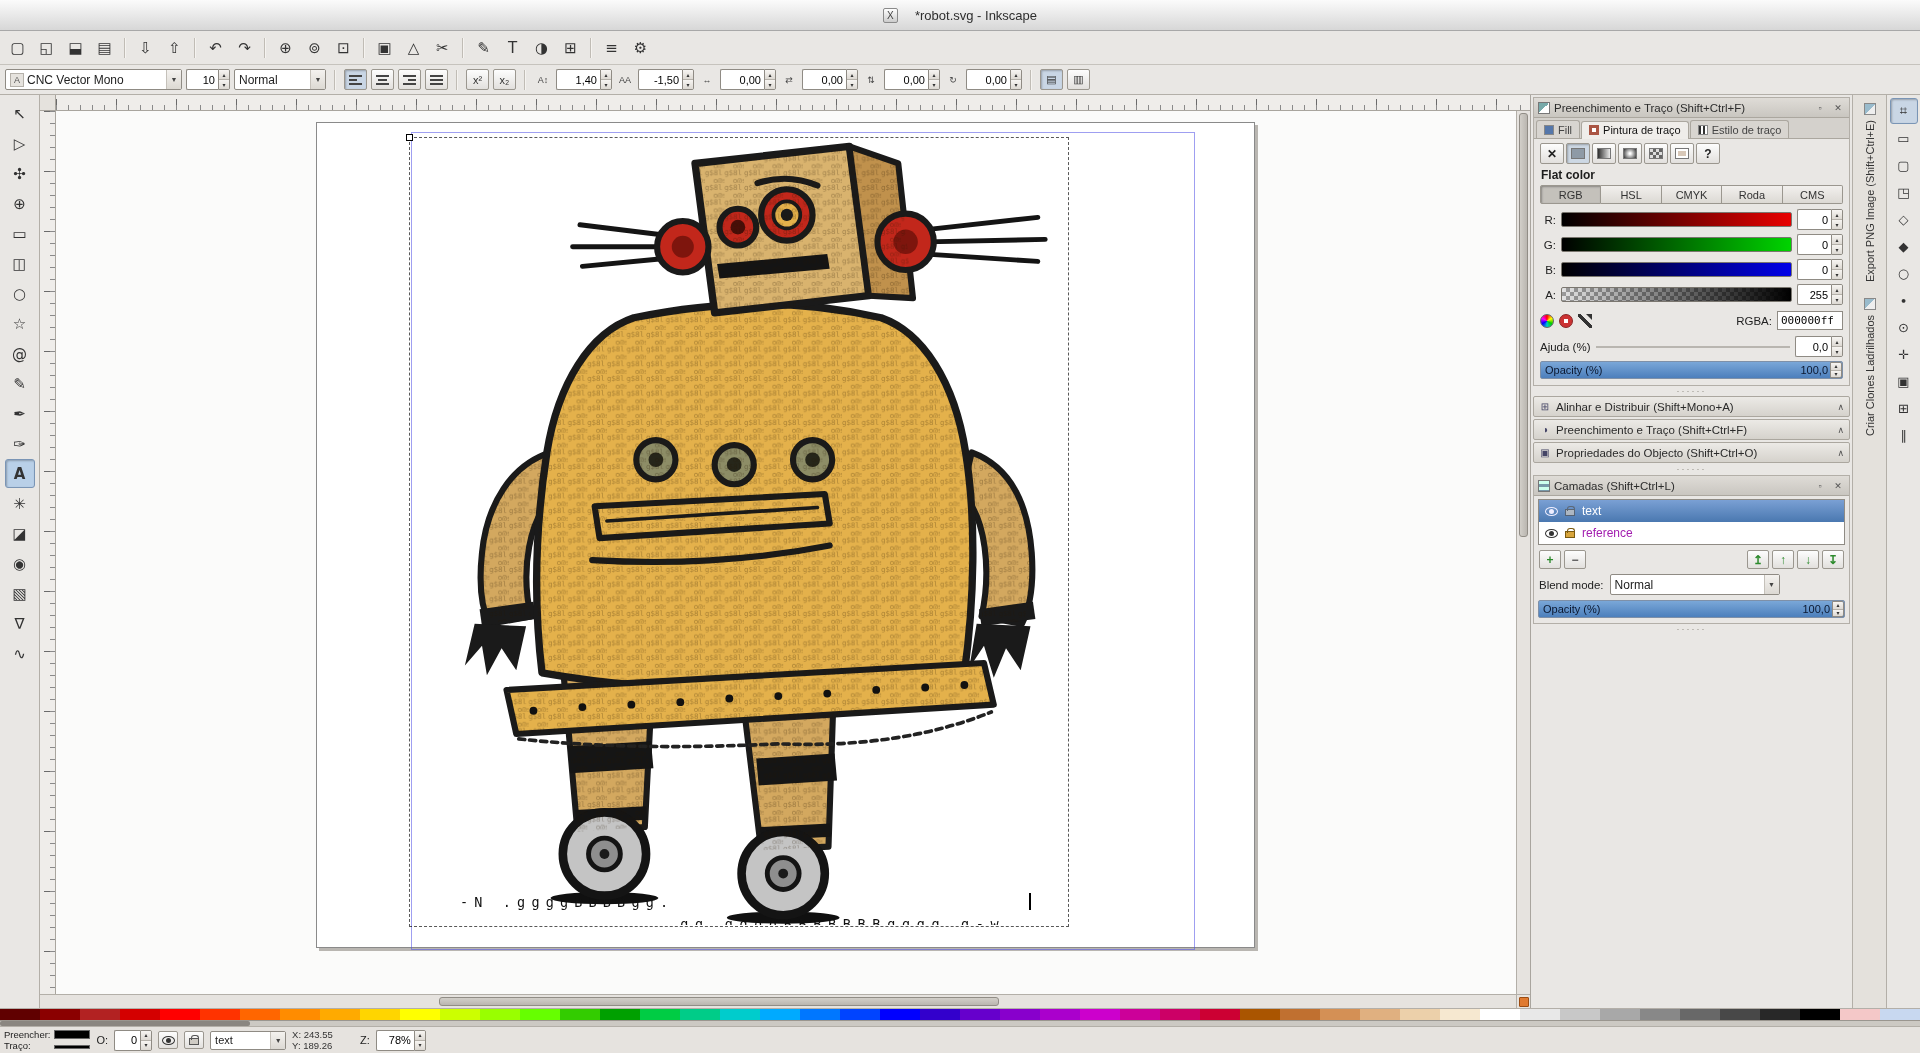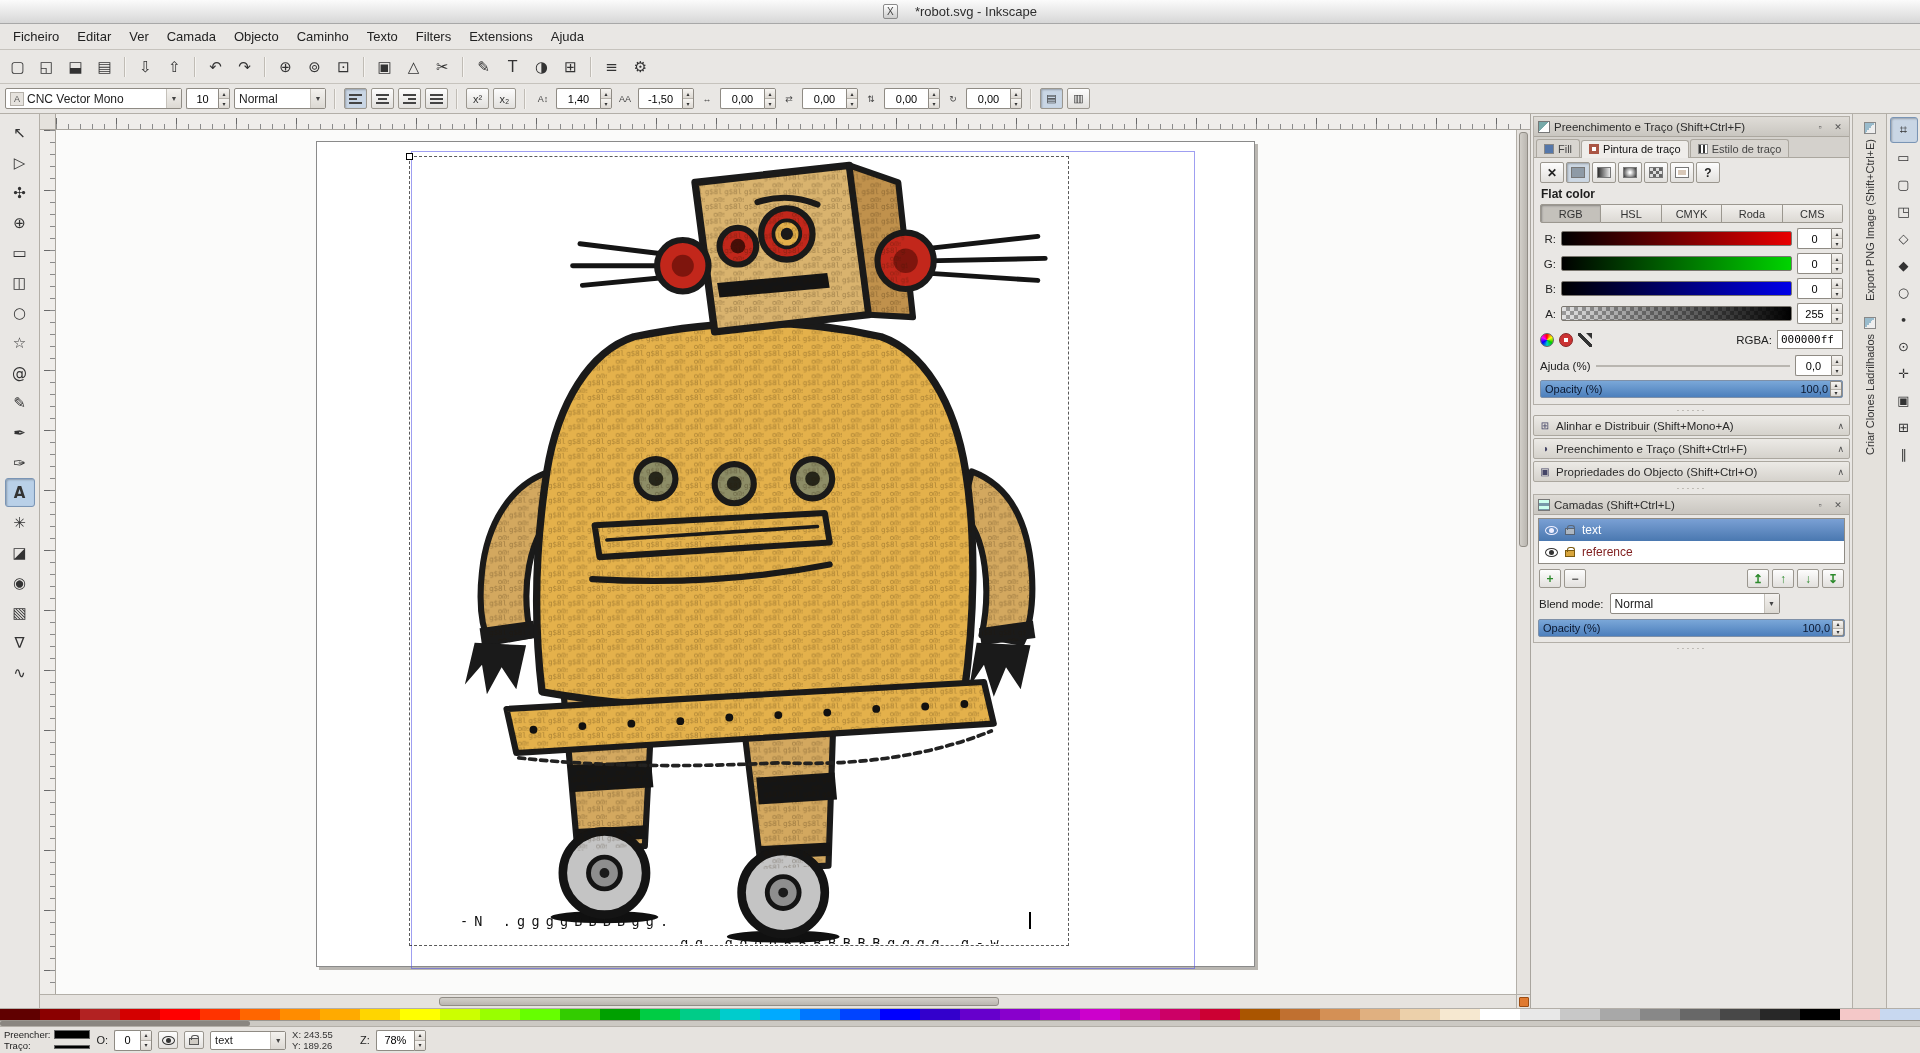--- a/index.html
+++ b/index.html
@@ -3,21 +3,21 @@
 <meta charset="utf-8">
 <style>
   *{box-sizing:border-box;margin:0;padding:0}
   html,body{width:1920px;height:1053px;overflow:hidden}
   body{font-family:"Liberation Sans",sans-serif;font-size:12px;color:#222;background:#d6d3ce}
   .app{width:1920px;height:1053px;display:flex;flex-direction:column;background:#e9e7e4}
   .flex{flex:1}
   i{font-style:normal}
 
   
-  .titlebar{height:24px;background:linear-gradient(#fbfbfb,#d7d7d7);border-bottom:1px solid #a8a8a8;display:flex;align-items:center;justify-content:center;gap:17px}
+  .titlebar{height:31px;background:linear-gradient(#fbfbfb,#d7d7d7);border-bottom:1px solid #a8a8a8;display:flex;align-items:center;justify-content:center;gap:17px}
   .win-ic{width:15px;height:15px;background:linear-gradient(#fff,#ccc);border:1px solid #8a8a8a;border-radius:2px;display:flex;align-items:center;justify-content:center;font-size:10px;color:#444}
   .win-ic::before{content:"X"}
   .title-text{font-size:13px;color:#2e2e2e}
 
   
   .menubar{height:26px;background:#e9e7e4;border-bottom:1px solid #c6c3bd;display:flex;align-items:stretch;padding-left:4px}
   .menu-item{display:flex;align-items:center;padding:0 9px;font-size:13px;color:#222;cursor:default}
 
   
   .toolbar-main{height:34px;background:#e9e7e4;border-bottom:1px solid #c6c3bd;display:flex;align-items:center;padding:0 4px;gap:2px}
@@ -26,21 +26,21 @@
   .toolbar-text{height:30px;background:#e9e7e4;border-bottom:1px solid #b3afa8;display:flex;align-items:center;padding:0 5px;gap:4px}
   .combo{height:21px;background:#fff;border:1px solid #8f8b84;border-radius:2px;display:flex;align-items:center;padding-left:4px;font-size:12px}
   .combo-val{flex:1;white-space:nowrap;overflow:hidden}
   .combo-arrow{width:15px;height:100%;border-left:1px solid #c5c1ba;background:linear-gradient(#f4f2ef,#dcd9d3);display:flex;align-items:center;justify-content:center;font-size:7px;color:#444}
   .combo-arrow::before{content:"▼"}
   .combo-ic{width:14px;height:14px;margin-right:3px;background:#e6e3de;border:1px solid #b5b1aa;display:flex;align-items:center;justify-content:center;font-size:9px;color:#555}
   .combo-ic::before{content:"A"}
   .font-combo{width:177px}
   .style-combo{width:92px}
   .spin{display:inline-flex;height:21px}
-  .spin input{height:100%;border:1px solid #8f8b84;border-right:none;border-radius:2px 0 0 2px;background:#fff;font-size:11px;text-align:center;padding:0 3px;font-family:"Liberation Sans",sans-serif}
+  .spin input{height:100%;border:1px solid #8f8b84;border-right:none;border-radius:2px 0 0 2px;background:#fff;font-size:11px;text-align:right;padding:0 3px;font-family:"Liberation Sans",sans-serif}
   .spin-ud{width:12px;display:flex;flex-direction:column;border:1px solid #8f8b84;border-radius:0 2px 2px 0;overflow:hidden}
   .spin-ud i{flex:1;background:linear-gradient(#f7f5f2,#ddd9d3);display:flex;align-items:center;justify-content:center;font-size:6px;color:#333;line-height:1}
   .spin-ud i:first-child{border-bottom:1px solid #b5b1aa}
   .su::before{content:"▴"}
   .sd::before{content:"▾"}
   .size-spin input{width:32px}
   .tt-btn{width:23px;height:21px;border:1px solid #9b978f;border-radius:2px;background:linear-gradient(#fdfdfd,#e2e0dd);display:flex;align-items:center;justify-content:center;font-size:11px;color:#333}
   .tt-btn.pressed{background:#c9d6e5;box-shadow:inset 1px 1px 2px rgba(0,0,0,.25)}
   .al{display:flex;flex-direction:column;justify-content:center;align-items:flex-start;padding:3px 4px}
   .al i{height:2px;background:#444;margin:1px 0;width:100%}
@@ -165,21 +165,21 @@
 
   .col-bar{height:21px;margin:1px 2px;border:1px solid #aba79f;border-radius:2px;background:linear-gradient(#eceae6,#d5d2cc);display:flex;align-items:center;gap:5px;padding:0 5px;font-size:11.5px;color:#2a2a2a}
   .cbar-ic{width:12px;height:12px;display:flex;align-items:center;justify-content:center;font-size:10px;color:#446}
   .ic-align::before{content:"⊞"}
   .ic-fs2::before{content:"◑"}
   .ic-obj::before{content:"▣"}
   .chev{font-size:9px;color:#555}
   .chev::before{content:"∧"}
 
   .layer-list{margin:3px 4px;background:#fff;border:1px solid #8f8b84;height:46px;overflow:hidden}
-  .layer-row{height:22px;display:flex;align-items:center;gap:7px;padding:0 6px;font-size:12px;color:#7f1d1d}
+  .layer-row{height:22px;display:flex;align-items:center;gap:7px;padding:0 6px;font-size:12px;color:#a21caf}
   .layer-row.sel{background:linear-gradient(#7aa0d4,#4a78b0);color:#fff}
   .eye{width:13px;height:9px;border:1px solid #333;border-radius:50%;position:relative;flex:none}
   .eye::after{content:"";position:absolute;left:3px;right:3px;top:1px;bottom:1px;background:#333;border-radius:50%}
   .sel .eye{border-color:#eef}.sel .eye::after{background:#eef}
   .lock{width:10px;height:7px;border:1px solid #555;background:#cfcbc4;position:relative;margin-top:3px;flex:none}
   .lock::before{content:"";position:absolute;left:1px;top:-4px;width:6px;height:4px;border:1px solid #555;border-bottom:none;border-radius:3px 3px 0 0}
   .lock.gold{background:#d8a53c;border-color:#7a5a10}
   .lock.gold::before{border-color:#7a5a10}
   .sel .lock{opacity:.7}
   .layer-btns{display:flex;align-items:center;gap:3px;padding:2px 5px}
@@ -225,32 +225,20 @@
 </head>
 <body>
 
 <div class="app">
 
   <div class="titlebar">
     <span class="win-ic"></span>
     <span class="title-text">*robot.svg - Inkscape</span>
   </div>
 
-  <div class="menubar">
-    <span class="menu-item">Ficheiro</span>
-    <span class="menu-item">Editar</span>
-    <span class="menu-item">Ver</span>
-    <span class="menu-item">Camada</span>
-    <span class="menu-item">Objecto</span>
-    <span class="menu-item">Caminho</span>
-    <span class="menu-item">Texto</span>
-    <span class="menu-item">Filters</span>
-    <span class="menu-item">Extensions</span>
-    <span class="menu-item">Ajuda</span>
-  </div>
 
   <div class="toolbar-main">
       <button class="tb-btn">▢</button>
       <button class="tb-btn">◱</button>
       <button class="tb-btn">⬓</button>
       <button class="tb-btn">▤</button>
       <span class="tb-sep"></span>
       <button class="tb-btn">⇩</button>
       <button class="tb-btn">⇧</button>
       <span class="tb-sep"></span>

